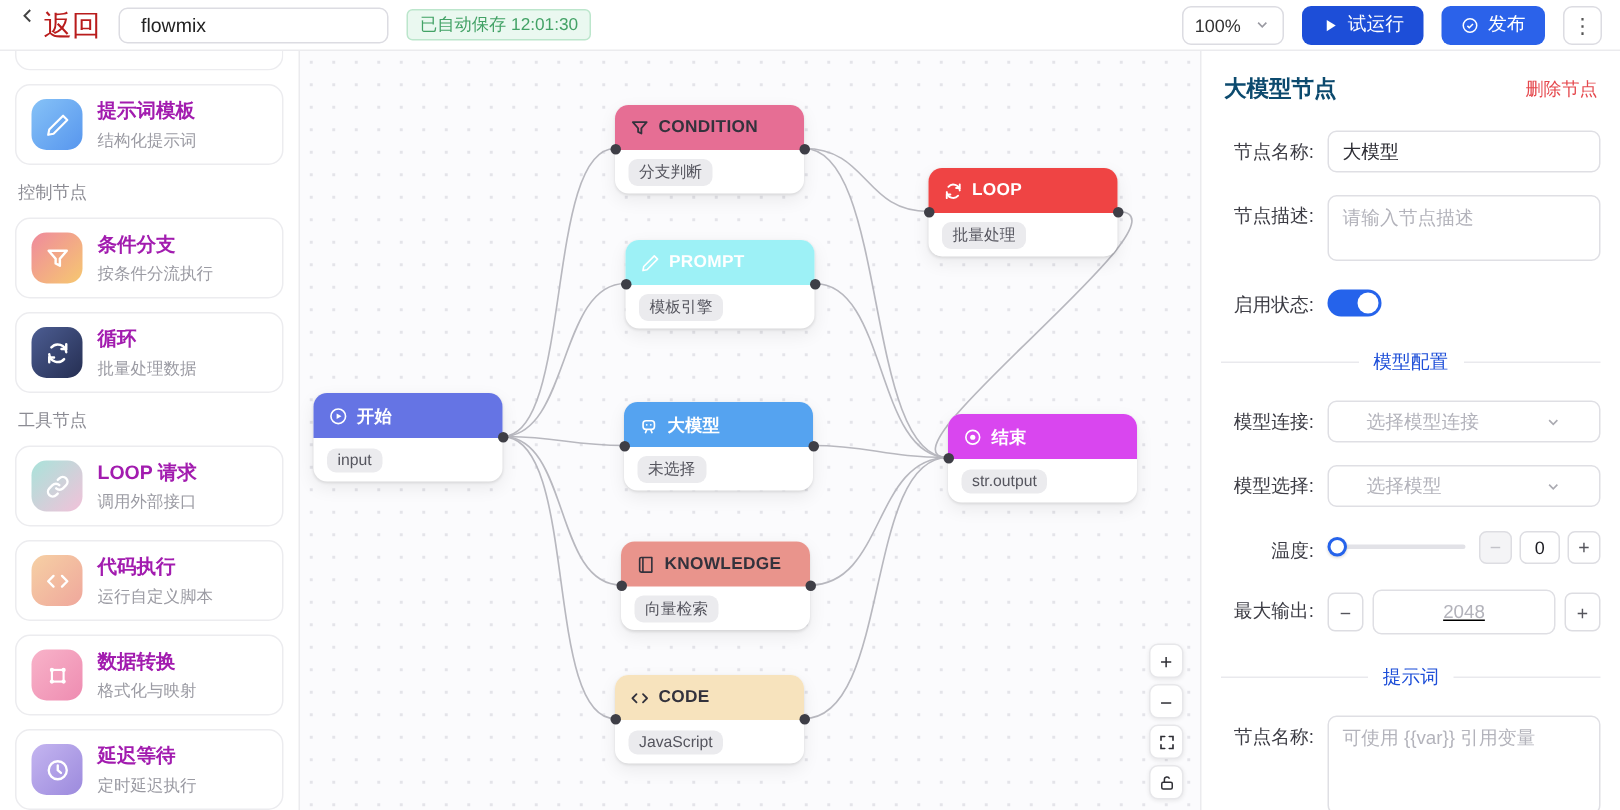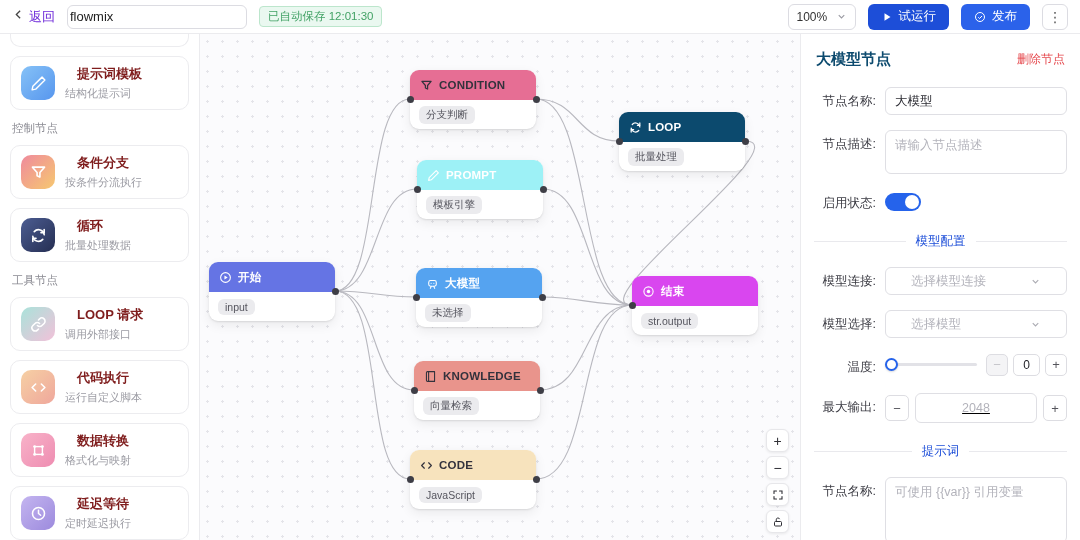--- a/index.html
+++ b/index.html
@@ -2,44 +2,44 @@
 <html><head>
 <meta charset="utf-8">
 <style>
   * { box-sizing: border-box; margin: 0; padding: 0; }
   html,body { width:1080px; height:540px; overflow:hidden; }
   body { font-family:"Liberation Sans","DejaVu Sans",sans-serif; background:#fff; color:#2b2b31; }
   .page { width:1080px; height:540px; display:flex; flex-direction:column; }
 
   
   .topbar { height:34px; flex:none; display:flex; align-items:center; padding:0 12px; gap:12px; background:#fff; border-bottom:1px solid #ebebee; }
-  .back { display:flex; align-items:flex-start; gap:4px; font-size:13px; color:#6d28d9; cursor:pointer; }
+  .back { display:flex; align-items:flex-start; gap:4px; font-size:19px; color:#b91c1c; cursor:pointer; }
   .back svg { width:13px; height:13px; stroke:#444; }
-  .title-input { width:180px; height:24px; border:1px solid #dcdce2; border-radius:6px; padding:0 2px; font-size:13px; color:#222; font-family:inherit; }
+  .title-input { width:180px; height:24px; border:1px solid #dcdce2; border-radius:6px; padding:0 14px; font-size:13px; color:#222; font-family:inherit; }
   .autosave { background:#eaf8f0; border:1px solid #bce6cc; color:#43a266; font-size:11.5px; border-radius:4px; padding:2px 8px; white-space:nowrap; }
   .tb-spacer { flex:1; }
   .zoom-select { width:68px; height:26px; border:1px solid #dcdce2; border-radius:6px; display:flex; align-items:center; justify-content:space-between; padding:0 8px; font-size:12px; color:#333; cursor:pointer; }
   .zoom-select svg { width:11px; height:11px; stroke:#9a9aa2; }
   .btn { height:26px; border:none; border-radius:6px; display:flex; align-items:center; gap:6px; padding:0 13px; font-size:12.5px; color:#fff; cursor:pointer; font-family:inherit; }
   .btn svg { width:12px; height:12px; }
   .btn-run { background:#1d4ed8; }
   .btn-publish { background:#2b62ea; }
   .btn-more { width:26px; height:26px; border:1px solid #dcdce2; border-radius:6px; background:#fff; color:#555; font-size:14px; display:flex; align-items:center; justify-content:center; cursor:pointer; }
 
   
   .main { flex:1; display:flex; min-height:0; }
 
   
   .sidebar { width:200px; flex:none; border-right:1px solid #ebebee; padding:0 10px; overflow:hidden; background:#fff; }
   .sb-partial { height:13px; border:1px solid #ececef; border-top:none; border-radius:0 0 10px 10px; margin-bottom:9px; }
   .sb-card { border:1px solid #ececef; border-radius:10px; padding:8px 10px; display:flex; align-items:center; gap:10px; margin-bottom:9px; background:#fff; cursor:grab; }
   .sb-icon { width:34px; height:34px; border-radius:10px; flex:none; display:flex; align-items:center; justify-content:center; color:#fff; }
   .sb-icon svg { width:17px; height:17px; stroke:#fff; }
   .sb-texts { display:flex; flex-direction:column; min-width:0; }
-  .sb-title { font-size:13px; font-weight:700; color:#7f1d1d; white-space:nowrap;margin-left:12px; }
+  .sb-title { font-size:13px; font-weight:700; color:#a21caf; white-space:nowrap; }
   .sb-sub { font-size:11px; color:#9b9ba3; margin-top:3px; white-space:nowrap; }
   .sb-label { font-size:11.5px; color:#8b8b93; margin:11px 2px 9px; }
 
   
   .canvas { position:relative; width:600px; flex:none; background-color:#fbfbfd;
             background-image:radial-gradient(circle,#e4e4e9 1.1px,transparent 1.3px);
             background-size:15px 15px; overflow:hidden; }
   .edges { position:absolute; left:0; top:0; width:600px; height:506px; }
   .edges path { stroke:#b8b8bf; stroke-width:1.1; fill:none; }
   .node { position:absolute; width:126px; border-radius:9px; background:#fff;
@@ -258,21 +258,21 @@
             </span>
             <span>CONDITION</span>
           </div>
           <div class="nb">
             <span class="nbadge">分支判断</span>
           </div>
           <span class="port left"></span>
           <span class="port right"></span>
         </div>
         <div class="node" style="left: 419px; top: 78px;">
-          <div class="nh light" style="background:#0c4a6e">
+          <div class="nh light" style="background:#ef4444">
             <span class="icon">
               <svg viewBox="0 0 24 24" fill="none" stroke="currentColor" stroke-width="2.3" stroke-linecap="round">
                 <path d="M20 11a8 8 0 0 0-14-4.5M4 13a8 8 0 0 0 14 4.5"></path>
                 <path d="M20 3.5V8h-4.5M4 20.5V16h4.5"></path>
               </svg>
             </span>
             <span>LOOP</span>
           </div>
           <div class="nb">
             <span class="nbadge">批量处理</span>

